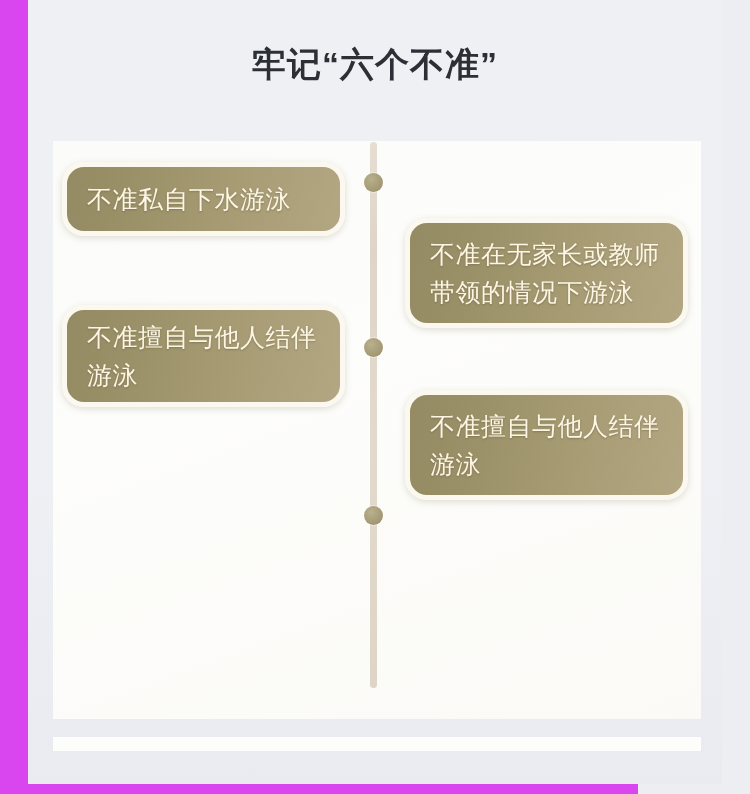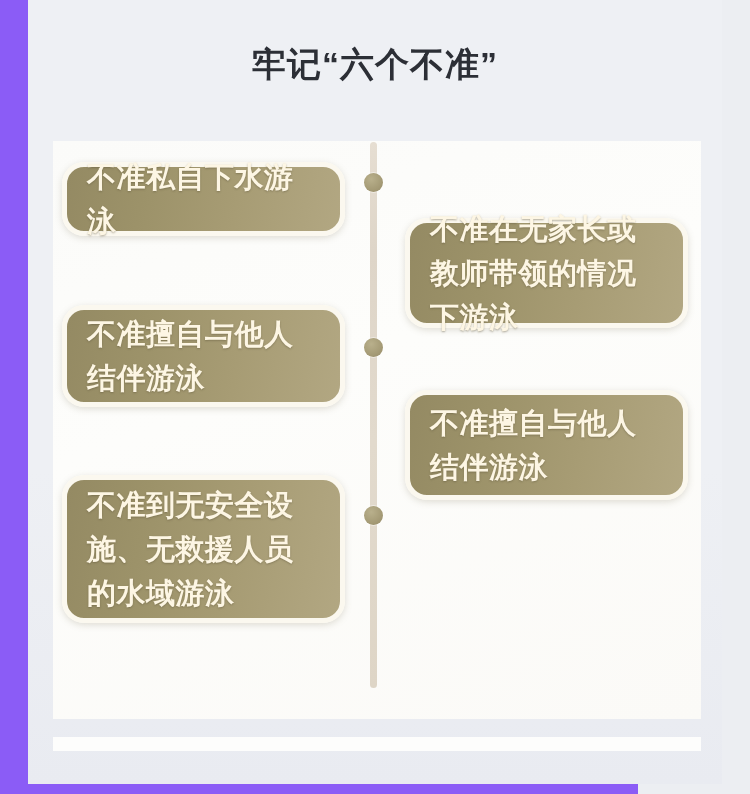--- a/index.html
+++ b/index.html
@@ -12,21 +12,21 @@
     overflow: hidden;
     font-family: "Liberation Sans", "DejaVu Sans", sans-serif;
     background: #eceef2;
   }
 
   
   #screen {
     position: relative;
     width: 638px;
     height: 794px;
-    background: #8b5cf6;
+    background: #d946ef;
   }
 
   
   .outer-panel {
     position: absolute;
     left: 28px;
     top: 0px;
     width: 694px;
     height: 784px;
     background: linear-gradient(180deg, #eef0f4 0%, #eef0f4 60%, #e9ebf1 100%);
@@ -95,24 +95,24 @@
     box-sizing: border-box;
     border-radius: 22px;
     border: 5px solid #fbf8ef;
     background: linear-gradient(100deg, #948a63 0%, #9c9269 28%, #a79c74 62%, #b2a782 100%);
     box-shadow: 0 2px 7px rgba(120,110,80,0.22);
     display: flex;
     align-items: center;
     padding: 0 20px;
   }
   .card-text {
-    font-size: 29px;
+    font-size: 25px;
     line-height: 1.52;
     color: #fdf6e4;
-    font-weight: 700;
+    font-weight: 400;
     letter-spacing: 0.5px;
     text-shadow: 0 1px 2px rgba(90,82,55,0.45);
     white-space: pre-line;
   }
 
   
   .card-l1 { left: 62px;  top: 162px; width: 283px; height: 74px;  }
   .card-l2 { left: 62px;  top: 305px; width: 283px; height: 102px; }
   .card-l3 { left: 62px;  top: 475px; width: 283px; height: 148px; }
 
@@ -136,23 +136,20 @@
   <div class="timeline-dot dot1"></div>
   <div class="timeline-dot dot2"></div>
   <div class="timeline-dot dot3"></div>
 
   <div class="card card-l1">
     <span class="card-text">不准私自下水游泳</span>
   </div>
   <div class="card card-l2">
     <span class="card-text">不准擅自与他人结伴游泳</span>
   </div>
-  <div class="card card-l3">
-    <span class="card-text">不准到无安全设施、无救援人员的水域游泳</span>
-  </div>
 
   <div class="card card-r1">
     <span class="card-text">不准在无家长或教师带领的情况下游泳</span>
   </div>
   <div class="card card-r2">
     <span class="card-text">不准擅自与他人结伴游泳</span>
   </div>
 
   <div class="bottom-strip"></div>
 

